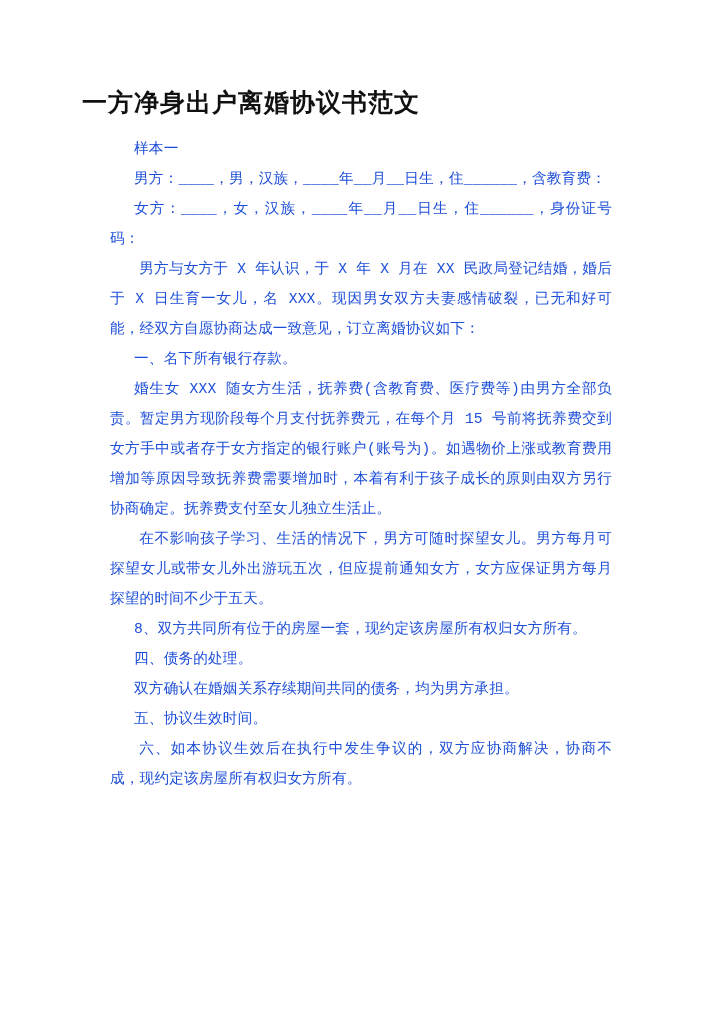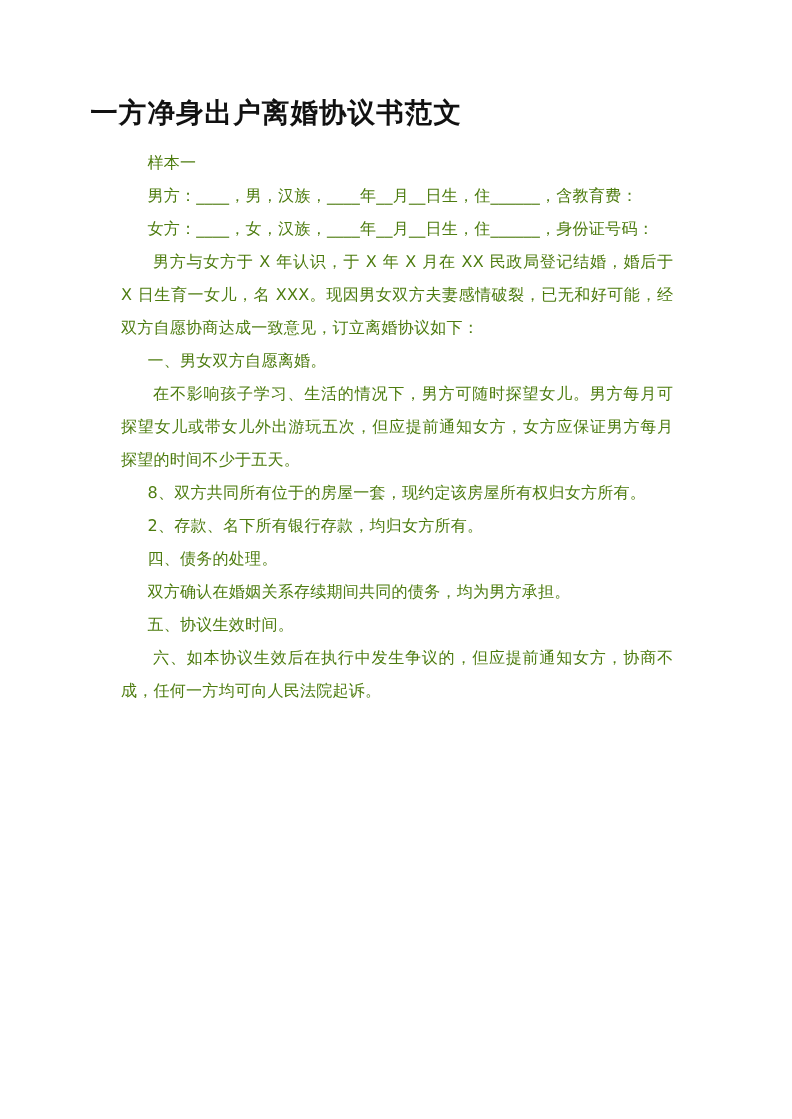--- a/index.html
+++ b/index.html
@@ -52,25 +52,26 @@
     left: 0;
     top: 134px;
     width: 502px;
   }
 
   p.para {
     margin: 0 0 0 0;
     padding: 0;
     font-size: 14.6px;
     line-height: 30px;
-    color: #4d7c0f;
+    color: #1d4ed8;
     text-align: justify;
     text-justify: inter-ideograph;
     letter-spacing: 0.2px;
     word-break: break-all;
+    font-family: Liberation Mono, monospace;
   }
 
   p.indent {
     text-indent: 2em;
   }
 
   p.hang {
     text-indent: 1.65em;
   }
 </style>
@@ -80,24 +81,24 @@
 <div class="page">
 
   <h1 class="doc-title">一方净身出户离婚协议书范文</h1>
 
   <div class="doc-body">
     <div class="para-stack">
         <p class="para hang">样本一</p>
         <p class="para hang">男方：____，男，汉族，____年__月__日生，住______，含教育费：</p>
         <p class="para hang">女方：____，女，汉族，____年__月__日生，住______，身份证号码：</p>
         <p class="para indent">男方与女方于 X 年认识，于 X 年 X 月在 XX 民政局登记结婚，婚后于 X 日生育一女儿，名 XXX。现因男女双方夫妻感情破裂，已无和好可能，经双方自愿协商达成一致意见，订立离婚协议如下：</p>
-        <p class="para hang">一、男女双方自愿离婚。</p>
+        <p class="para hang">一、名下所有银行存款。</p>
+        <p class="para hang">婚生女 XXX 随女方生活，抚养费(含教育费、医疗费等)由男方全部负责。暂定男方现阶段每个月支付抚养费元，在每个月 15 号前将抚养费交到女方手中或者存于女方指定的银行账户(账号为)。如遇物价上涨或教育费用增加等原因导致抚养费需要增加时，本着有利于孩子成长的原则由双方另行协商确定。抚养费支付至女儿独立生活止。</p>
         <p class="para indent">在不影响孩子学习、生活的情况下，男方可随时探望女儿。男方每月可探望女儿或带女儿外出游玩五次，但应提前通知女方，女方应保证男方每月探望的时间不少于五天。</p>
         <p class="para hang">8、双方共同所有位于的房屋一套，现约定该房屋所有权归女方所有。</p>
-        <p class="para hang">2、存款、名下所有银行存款，均归女方所有。</p>
         <p class="para hang">四、债务的处理。</p>
         <p class="para hang">双方确认在婚姻关系存续期间共同的债务，均为男方承担。</p>
         <p class="para hang">五、协议生效时间。</p>
-        <p class="para indent">六、如本协议生效后在执行中发生争议的，但应提前通知女方，协商不成，任何一方均可向人民法院起诉。</p>
+        <p class="para indent">六、如本协议生效后在执行中发生争议的，双方应协商解决，协商不成，现约定该房屋所有权归女方所有。</p>
       </div>
   </div>
 
 </div>
 
 </body></html>

